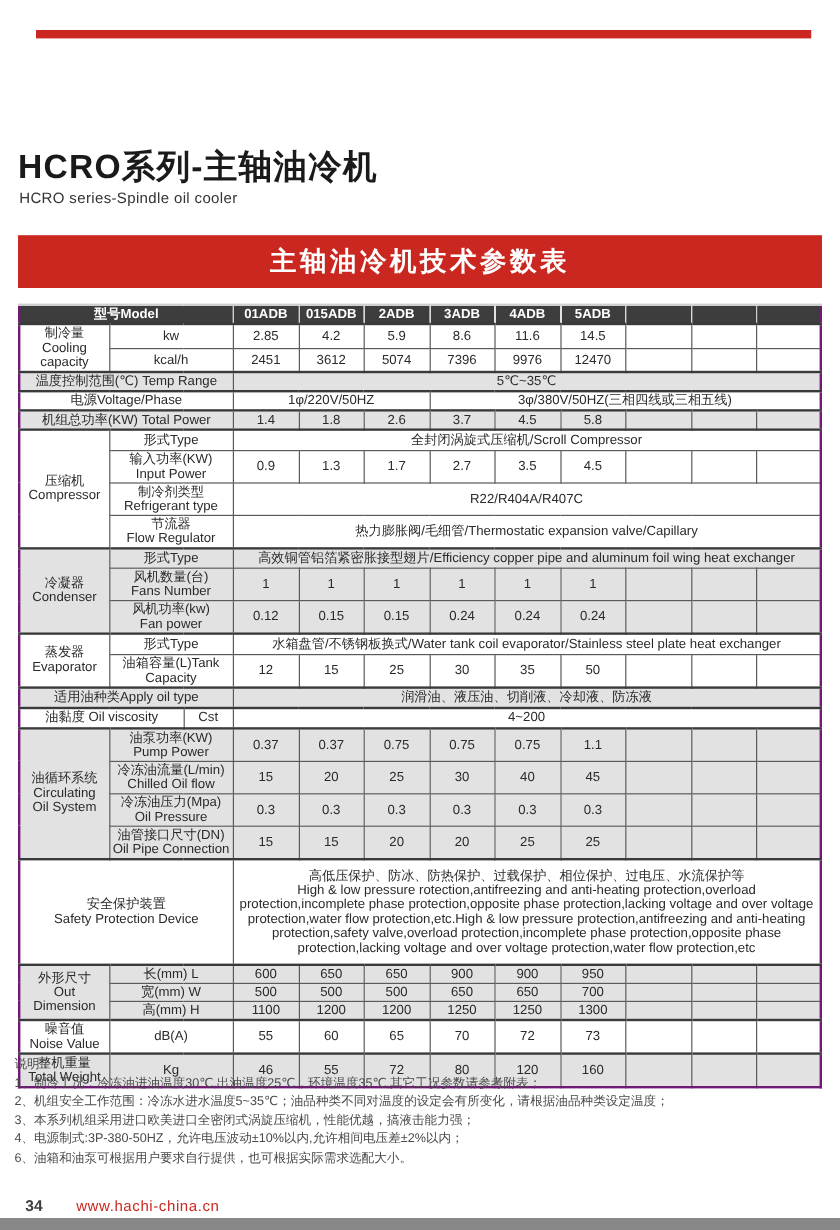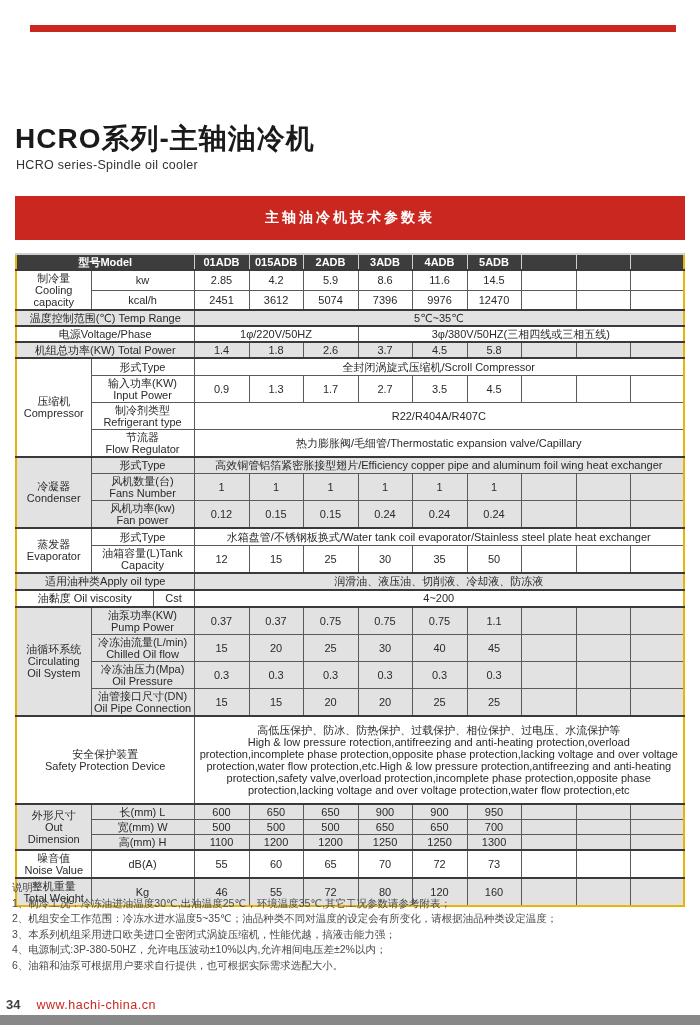--- a/index.html
+++ b/index.html
@@ -5,37 +5,37 @@
   * { margin:0; padding:0; box-sizing:border-box; }
   body { background:#888; font-family:"Liberation Sans","DejaVu Sans",sans-serif; }
   .page { position:relative; width:700px; height:1015px; background:#ffffff; margin:0 auto; overflow:hidden; color:#222; }
 
   .top-bar { position:absolute; left:30px; top:25px; width:646px; height:7px; background:#c9271f; }
 
   .title { position:absolute; left:15px; top:120px; font-size:28px; font-weight:bold; color:#1a1a1a; letter-spacing:1px; white-space:nowrap; }
   .subtitle { position:absolute; left:16px; top:158px; font-size:12.5px; color:#333; letter-spacing:0.3px; }
 
   .banner { position:absolute; left:15px; top:196px; width:670px; height:44px; background:#c9271f; display:flex; align-items:center; justify-content:center; }
-  .banner span { color:#ffffff; font-size:14px; font-weight:bold; letter-spacing:3px; }
-
-  table.spec { position:absolute; left:15px; top:253px; width:670px; border-collapse:collapse; table-layout:fixed; border:2px solid #eab308; }
+  .banner span { color:#ffffff; font-size:22px; font-weight:bold; letter-spacing:3px; }
+
+  table.spec { position:absolute; left:15px; top:253px; width:670px; border-collapse:collapse; table-layout:fixed; border:2px solid #701a75; }
   table.spec td { border:1px solid #5a5a5a; text-align:center; vertical-align:middle; font-size:11px; line-height:12px; padding:1px 2px; white-space:pre-line; overflow:hidden; color:#2a2a2a; }
   tr.sec td { border-top-width:2px; border-top-color:#3a3a3a; }
   tr.shade td { background:#e2e2e2; }
   tr.dark td { background:#3d3d3d; color:#ffffff; font-weight:bold; border-color:#cfcfcf; font-size:11px; }
   td.l1 { font-size:10.5px; line-height:11.5px; }
   td.l2 { font-size:10px;  line-height:11px; }
   td.l3 { font-size:10.5px; line-height:11.5px; }
   td.sm { font-size:8.5px; }
   td.left { text-align:left; font-size:10px; line-height:12.6px; padding:3px 6px; }
 
   .notes { position:absolute; left:12px; top:880px; width:676px; font-size:10.5px; color:#4a4a4a; line-height:15.5px; }
   .notes .note-line { white-space:nowrap; }
 
-  .footer { position:absolute; left:6px; top:997px; display:flex; align-items:baseline; gap:16px; }
+  .footer { position:absolute; left:21px; top:997px; display:flex; align-items:baseline; gap:28px; }
   .page-num { font-size:13px; font-weight:bold; color:#3f3f3f; }
   .site { font-size:12.5px; color:#c9271f; letter-spacing:0.5px; }
 </style>
 </head>
 <body>
 
 <div class="page">
 
   <div class="top-bar" style="background: rgb(201, 39, 31);"></div>
 

